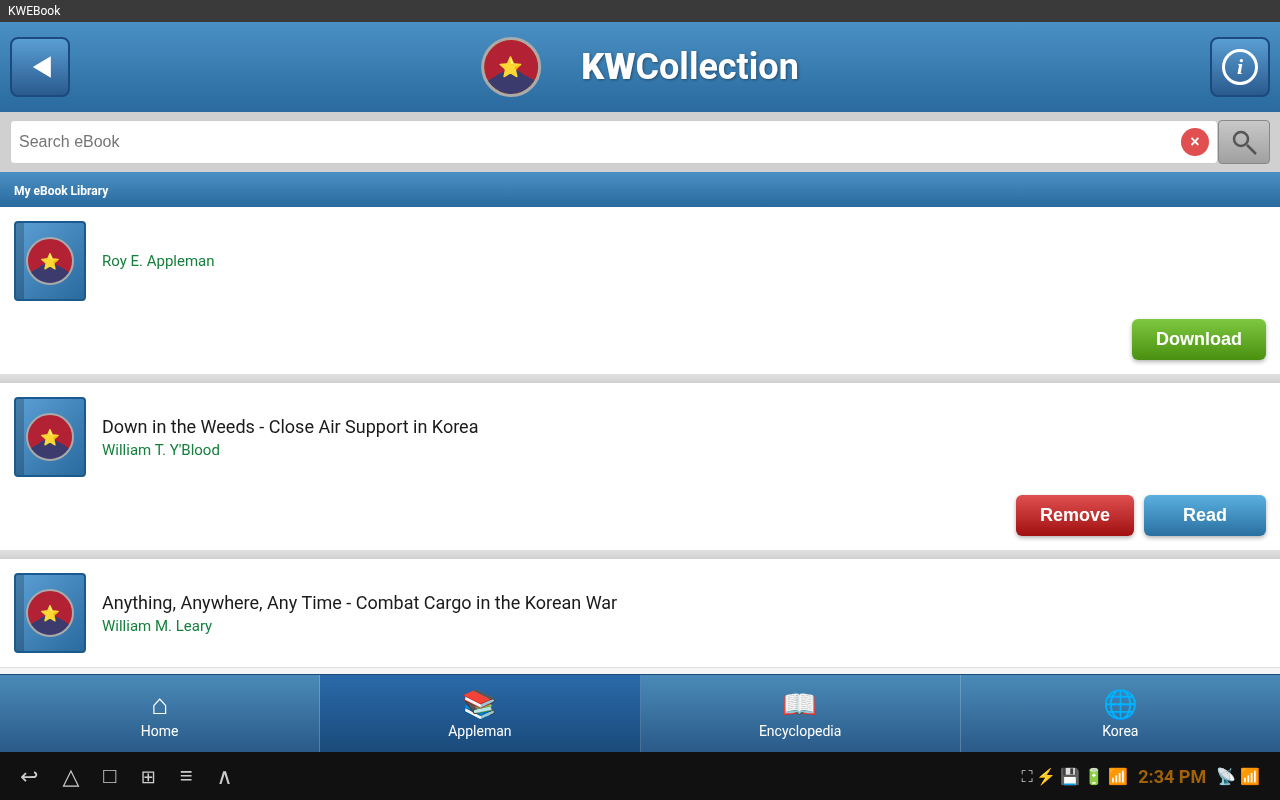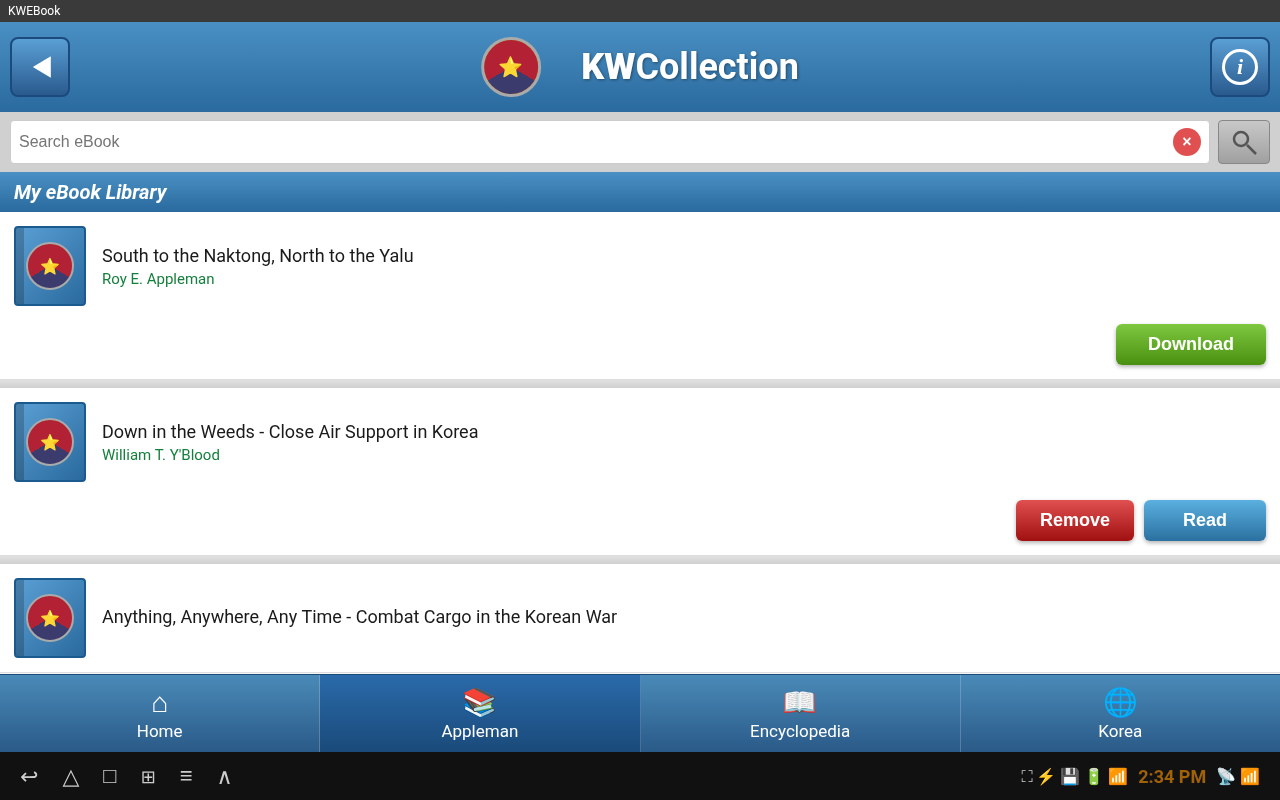--- a/index.html
+++ b/index.html
@@ -102,21 +102,21 @@
       font-size: 22px;
       font-family: serif;
     }
 
     
     .search-bar {
       background: #d0d0d0;
       padding: 8px 10px;
       display: flex;
       align-items: center;
-      gap: 8px;
+      gap: 0;
     }
     .search-input-wrapper {
       flex: 1;
       background: white;
       border: 1px solid #ccc;
       border-radius: 4px;
       display: flex;
       align-items: center;
       padding: 4px 8px;
       height: 44px;
@@ -154,23 +154,22 @@
       cursor: pointer;
     }
 
     
     .library-header {
       background: linear-gradient(180deg, #4a90c4 0%, #2a6a9e 100%);
       padding: 8px 14px;
     }
     .library-header-text {
       color: white;
-      font-size: 20px;
-      font-weight: bold;
-      font-style: italic;
+      font-size: 12px;
+      font-weight: bold;
     }
 
     
     .book-list {
       background: #f5f5f5;
       flex: 1;
     }
 
     .book-item {
       background: white;
@@ -232,21 +231,21 @@
       justify-content: flex-end;
       padding: 4px 14px 14px;
       gap: 10px;
     }
 
     .btn-download {
       background: linear-gradient(180deg, #7ec840 0%, #4a9010 100%);
       color: white;
       font-size: 18px;
       font-weight: bold;
-      padding: 10px 32px;
+      padding: 10px 24px;
       border: none;
       border-radius: 6px;
       cursor: pointer;
       box-shadow: 0 2px 4px rgba(0,0,0,0.3);
     }
     .btn-remove {
       background: linear-gradient(180deg, #e05050 0%, #a01010 100%);
       color: white;
       font-size: 18px;
       font-weight: bold;
@@ -296,21 +295,21 @@
       cursor: pointer;
       color: white;
       font-size: 13px;
       border-right: 1px solid rgba(255,255,255,0.2);
     }
     .nav-item:last-child { border-right: none; }
     .nav-item.active {
       background: linear-gradient(180deg, #2a6aaa 0%, #1a4a7a 100%);
     }
     .nav-icon { font-size: 28px; }
-    .nav-label { font-size: 17px; }
+    .nav-label { font-size: 14px; }
 
     
     .system-bar {
       background: #111;
       height: 48px;
       position: absolute;
       bottom: 0;
       left: 0;
       right: 0;
       display: flex;
@@ -395,21 +394,20 @@
   </div>
 
   <div class="book-list">
 
     <div class="book-item">
       <div class="book-item-main">
         <div class="book-cover">
           <div class="book-cover-emblem">⭐</div>
         </div>
         <div class="book-info">
-          <div class="book-title">South to the Naktong, North to the Yalu</div>
           <div class="book-author">Roy E. Appleman</div>
         </div>
       </div>
       <div class="book-item-actions">
         <button class="btn-download">Download</button>
       </div>
     </div>
 
     <div class="book-separator"></div>
 
@@ -431,20 +429,21 @@
 
     <div class="book-separator"></div>
 
     <div class="book-item">
       <div class="book-item-main">
         <div class="book-cover">
           <div class="book-cover-emblem">⭐</div>
         </div>
         <div class="book-info">
           <div class="book-title">Anything, Anywhere, Any Time - Combat Cargo in the Korean War</div>
+          <div class="book-author">William M. Leary</div>
         </div>
       </div>
     </div>
 
   </div>
 
 </div>
 
 <div class="bottom-nav">
   <div class="nav-item">

